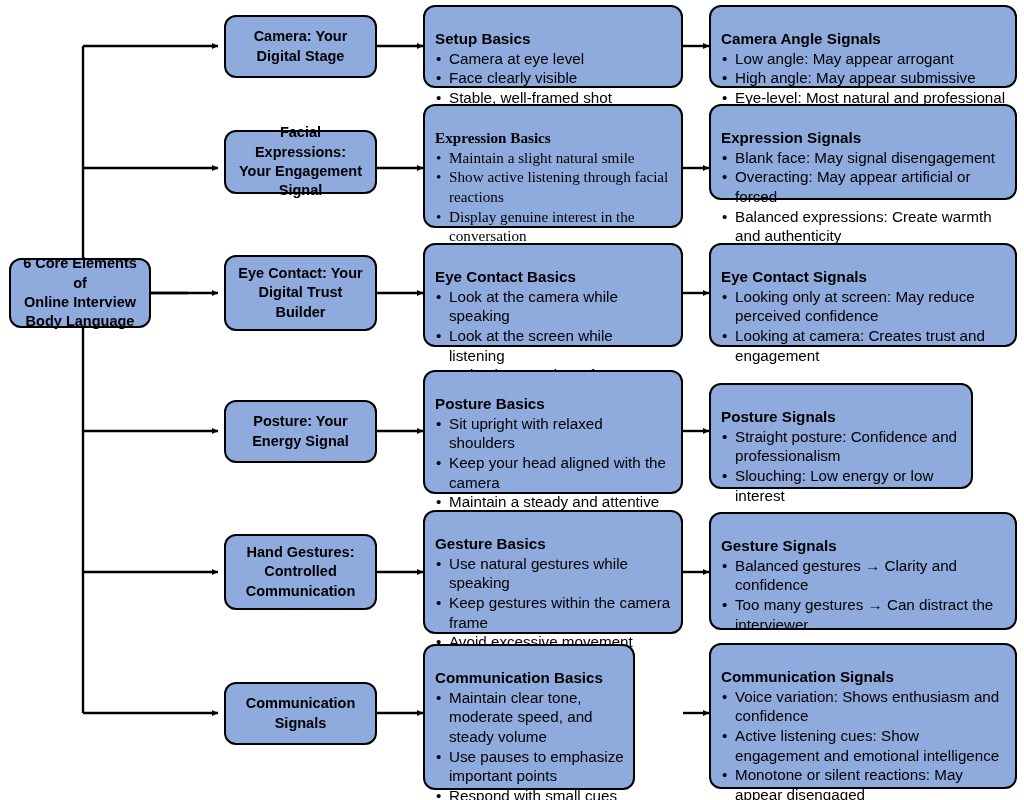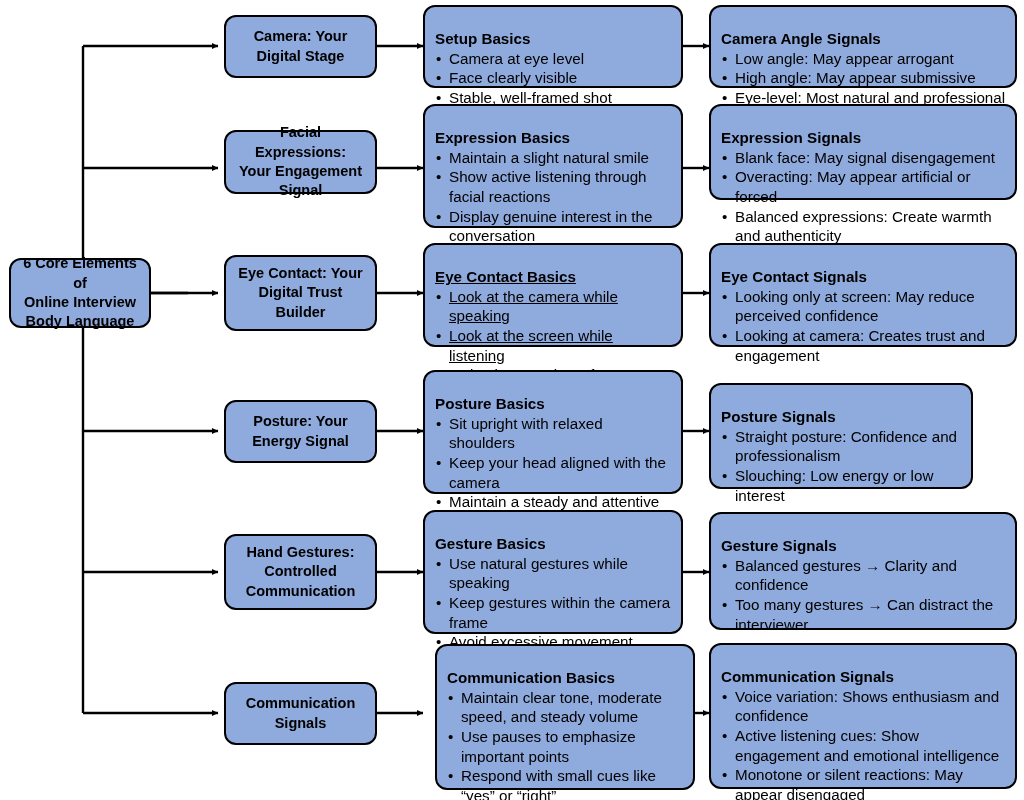--- a/index.html
+++ b/index.html
@@ -146,21 +146,21 @@
   </div>
 
   <div class="node cat" style="left:224px; top:130px; width:153px; height:64px;">
     <div>
       <span>Facial Expressions:</span><br>
       <span>Your Engagement</span><br>
       <span>Signal</span>
     </div>
   </div>
 
-  <div class="node detail" style="left:423px; top:104px; width:260px; height:124px;">
+  <div class="node detail" style="left:423px; top:104px; width:260px; height:124px;font-family:Liberation Serif, serif;">
     <span class="d-title">Expression Basics</span>
     <ul>
       <li>Maintain a slight natural smile</li>
       <li>Show active listening through facial reactions</li>
       <li>Display genuine interest in the conversation</li>
     </ul>
   </div>
 
   <div class="node detail" style="left:709px; top:104px; width:308px; height:96px;">
     <span class="d-title">Expression Signals</span>
@@ -172,21 +172,21 @@
   </div>
 
   <div class="node cat" style="left:224px; top:255px; width:153px; height:76px;">
     <div>
       <span>Eye Contact: Your</span><br>
       <span>Digital Trust</span><br>
       <span>Builder</span>
     </div>
   </div>
 
-  <div class="node detail" style="left:423px; top:243px; width:260px; height:104px;text-decoration:underline;">
+  <div class="node detail" style="left:423px; top:243px; width:260px; height:104px;">
     <span class="d-title">Eye Contact Basics</span>
     <ul>
       <li>Look at the camera while speaking</li>
       <li>Look at the screen while listening</li>
       <li>Maintain natural eye focus</li>
     </ul>
   </div>
 
   <div class="node detail" style="left:709px; top:243px; width:308px; height:104px;">
     <span class="d-title">Eye Contact Signals</span>
@@ -245,21 +245,21 @@
     </ul>
   </div>
 
   <div class="node cat" style="left:224px; top:682px; width:153px; height:63px;">
     <div>
       <span>Communication</span><br>
       <span>Signals</span>
     </div>
   </div>
 
-  <div class="node detail" style="left:423px; top:644px; width:260px; height:146px;margin-left:12px;">
+  <div class="node detail" style="left:423px; top:644px; width:212px; height:146px;">
     <span class="d-title">Communication Basics</span>
     <ul>
       <li>Maintain clear tone, moderate speed, and steady volume</li>
       <li>Use pauses to emphasize important points</li>
       <li>Respond with small cues like “yes” or “right”</li>
     </ul>
   </div>
 
   <div class="node detail" style="left:709px; top:643px; width:308px; height:146px;">
     <span class="d-title">Communication Signals</span>

